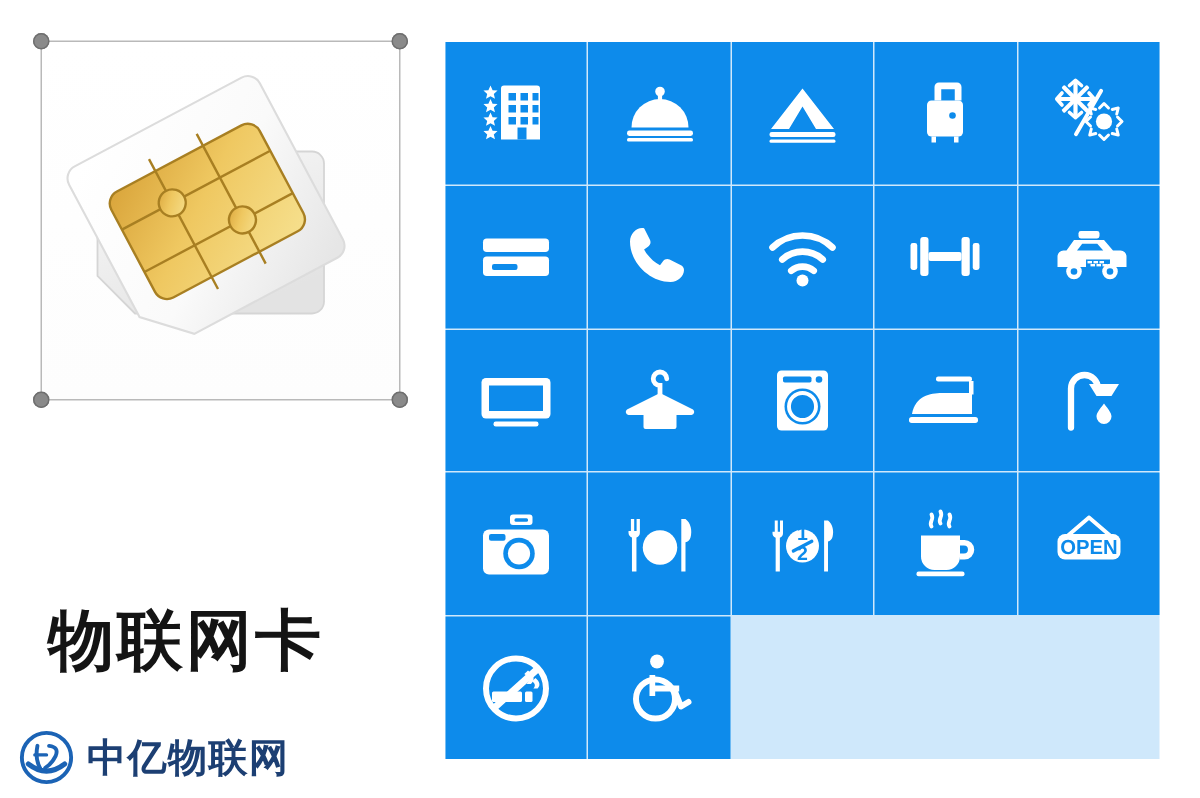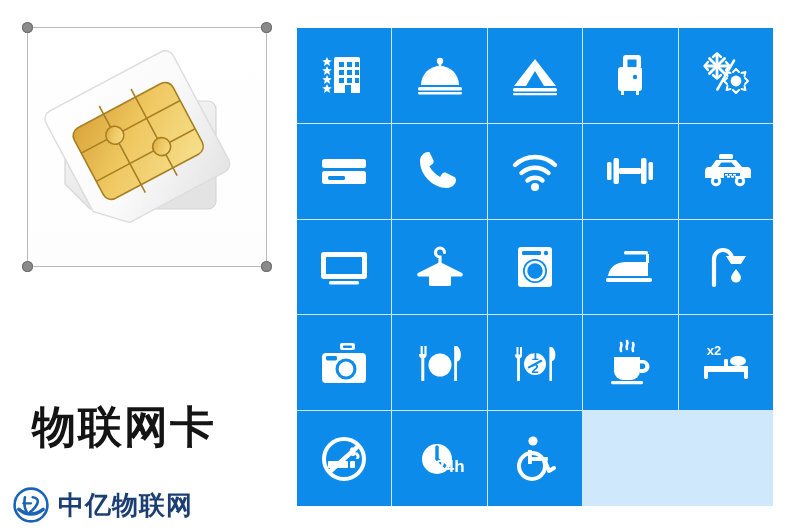--- a/index.html
+++ b/index.html
@@ -400,57 +400,45 @@
         <path d="M31 16 c-2 -3 2 -4.5 0 -8"></path>
       </g>
       <g class="glyph-fill">
         <path d="M12 22 h26 v14 a9 9 0 0 1 -9 9 h-8 a9 9 0 0 1 -9 -9 z"></path>
         <path d="M38 25 h3 a6.5 6.5 0 0 1 0 13 h-3 v-4 h2.6 a2.7 2.7 0 0 0 0 -5.4 H38 z"></path>
         <rect x="9" y="46" width="32" height="3.2" rx="1.4"></rect>
       </g>
     </svg>
   </div>
 
-  <div class="tile">
-    <svg width="56" height="56" viewBox="0 0 56 56">
-      <g class="glyph-fill">
-        <text x="16" y="20" font-size="13" font-weight="bold" text-anchor="middle" font-family="Liberation Sans, sans-serif">x2</text>
-        <ellipse cx="40" cy="26" rx="8" ry="5"></ellipse>
-        <rect x="6" y="31" width="44" height="6" rx="1.6"></rect>
-        <rect x="6" y="31" width="4" height="13" rx="1.4"></rect>
-        <rect x="46" y="31" width="4" height="13" rx="1.4"></rect>
-        <rect x="26" y="24" width="4" height="13" rx="1.4"></rect>
-      </g>
-    </svg>
-  </div>
-
+
+  <div class="tile">
+    <svg width="60" height="56" viewBox="0 0 60 56">
+      <g class="glyph-stroke" stroke-width="2.6" stroke-linecap="round" stroke-linejoin="round">
+        <path d="M30 10 L16 22 M30 10 L44 22"></path>
+      </g>
+      <rect class="glyph-fill" x="9" y="21" width="42" height="17" rx="5"></rect>
+      <text x="30" y="34" font-size="13.5" font-weight="bold" text-anchor="middle" fill="#0d8beb" font-family="Liberation Sans, sans-serif">OPEN</text>
+    </svg>
+  </div>
 
 
   <div class="tile">
     <svg width="56" height="56" viewBox="0 0 56 56">
       <circle cx="28" cy="28" r="20" fill="none" stroke="#ffffff" stroke-width="4"></circle>
       <g class="glyph-fill">
         <rect x="12" y="30" width="20" height="7" rx="1"></rect>
         <rect x="34" y="30" width="5" height="7" rx="1"></rect>
         <path d="M36 16 c4 3 5 6 2 9 h-3 c2.6 -2.6 2 -4.6 -1.5 -6.6 z"></path>
         <path d="M41 21 c3 2.6 3.4 5 1.4 7 h-2.8 c1.6 -1.8 1.2 -3.4 -1 -4.8 z"></path>
       </g>
       <rect class="glyph-fill" x="8" y="25.6" width="40" height="4.6" rx="2" transform="rotate(-42 28 28)"></rect>
     </svg>
   </div>
 
-  <div class="tile">
-    <svg width="56" height="56" viewBox="0 0 56 56">
-      <circle class="glyph-fill" cx="25" cy="28" r="15"></circle>
-      <g stroke="#0d8beb" stroke-width="3.4" stroke-linecap="round" fill="none">
-        <path d="M25 16 v12 L34 36"></path>
-      </g>
-      <text x="38" y="41" font-size="17" font-weight="bold" text-anchor="middle" fill="#ffffff" font-family="Liberation Sans, sans-serif">24h</text>
-    </svg>
-  </div>
 
   <div class="tile">
     <svg width="56" height="56" viewBox="0 0 56 56">
       <g class="glyph-fill">
         <circle cx="26" cy="10" r="4.6"></circle>
         <path d="M21 19 h3.8 v7 h16 v4 h-16 v3 h-3.8 z"></path>
       </g>
       <circle cx="25" cy="35" r="13" fill="none" stroke="#ffffff" stroke-width="4"></circle>
       <path class="glyph-stroke" stroke-width="4" stroke-linecap="round" stroke-linejoin="round" d="M38 30 l4 10 l5 -3"></path>
     </svg>

